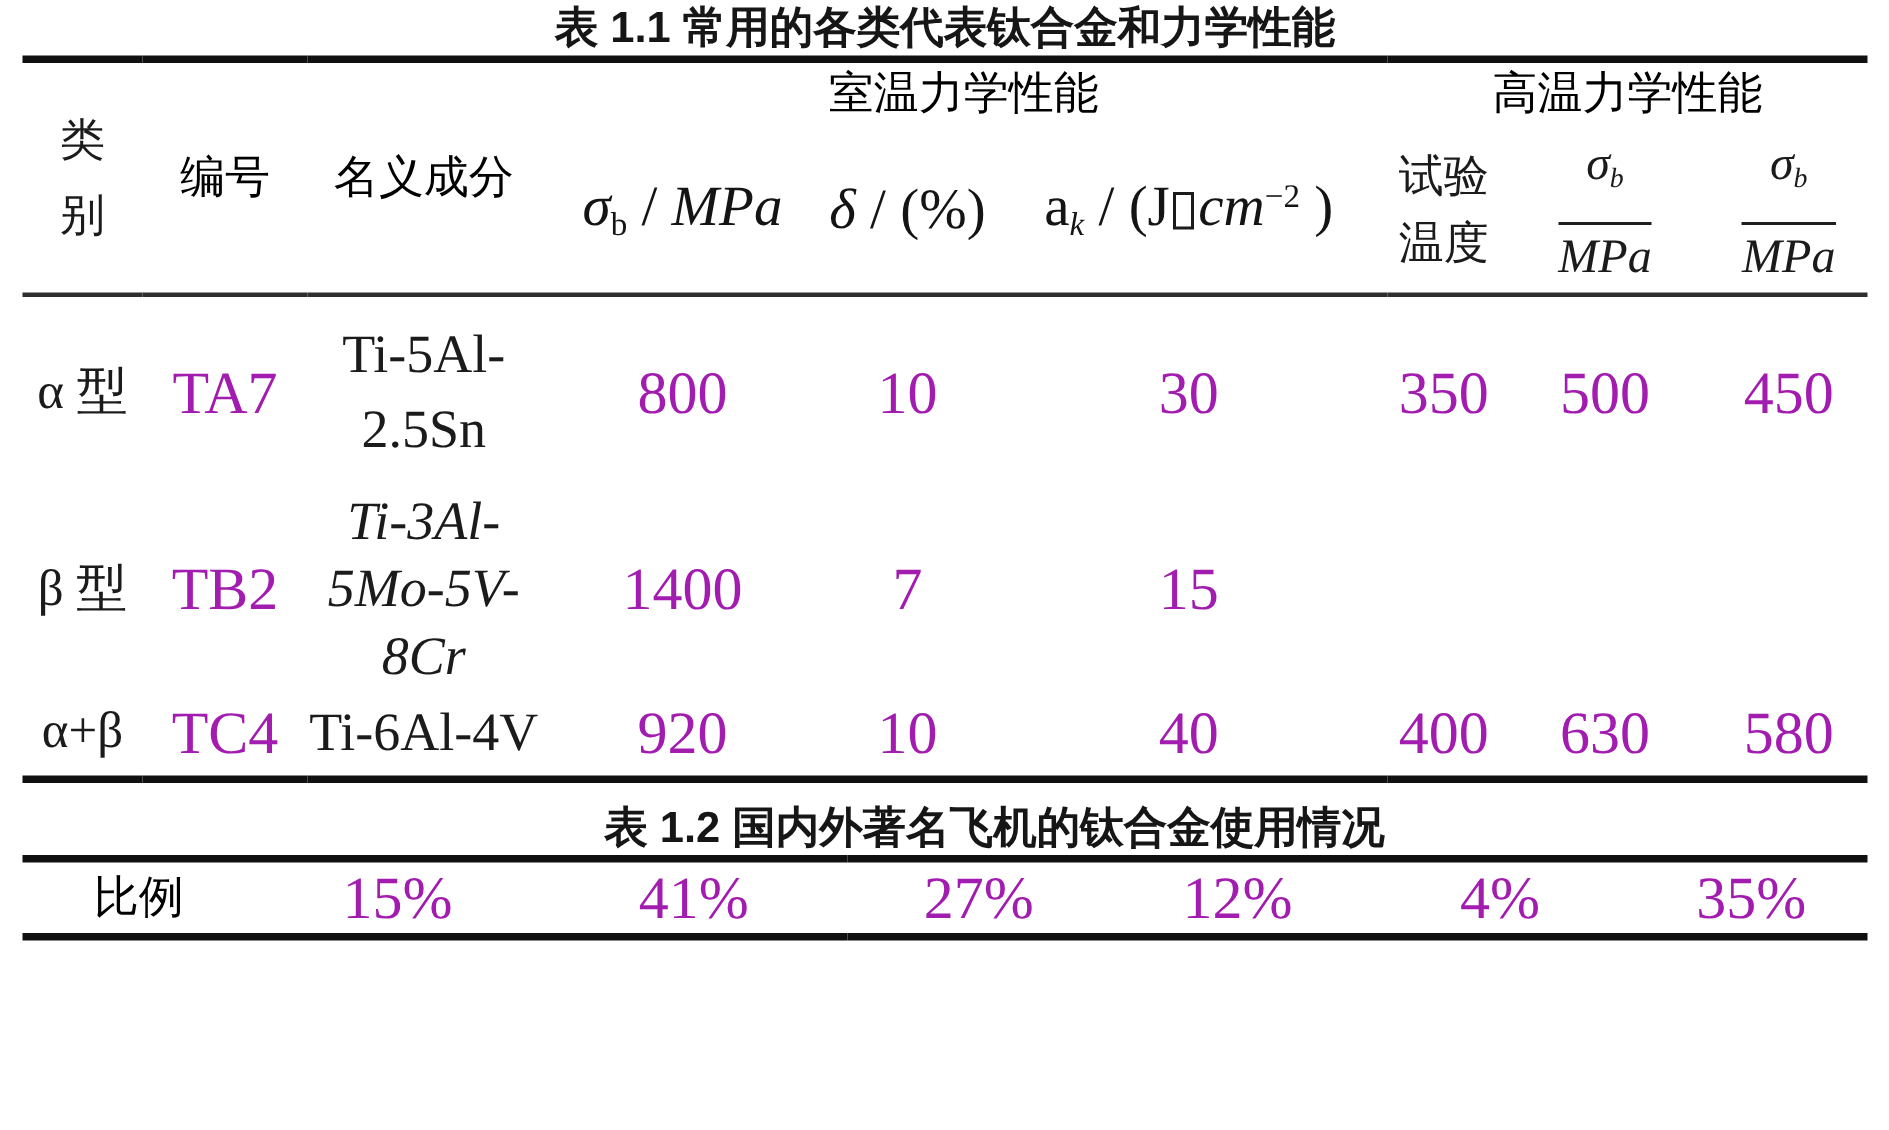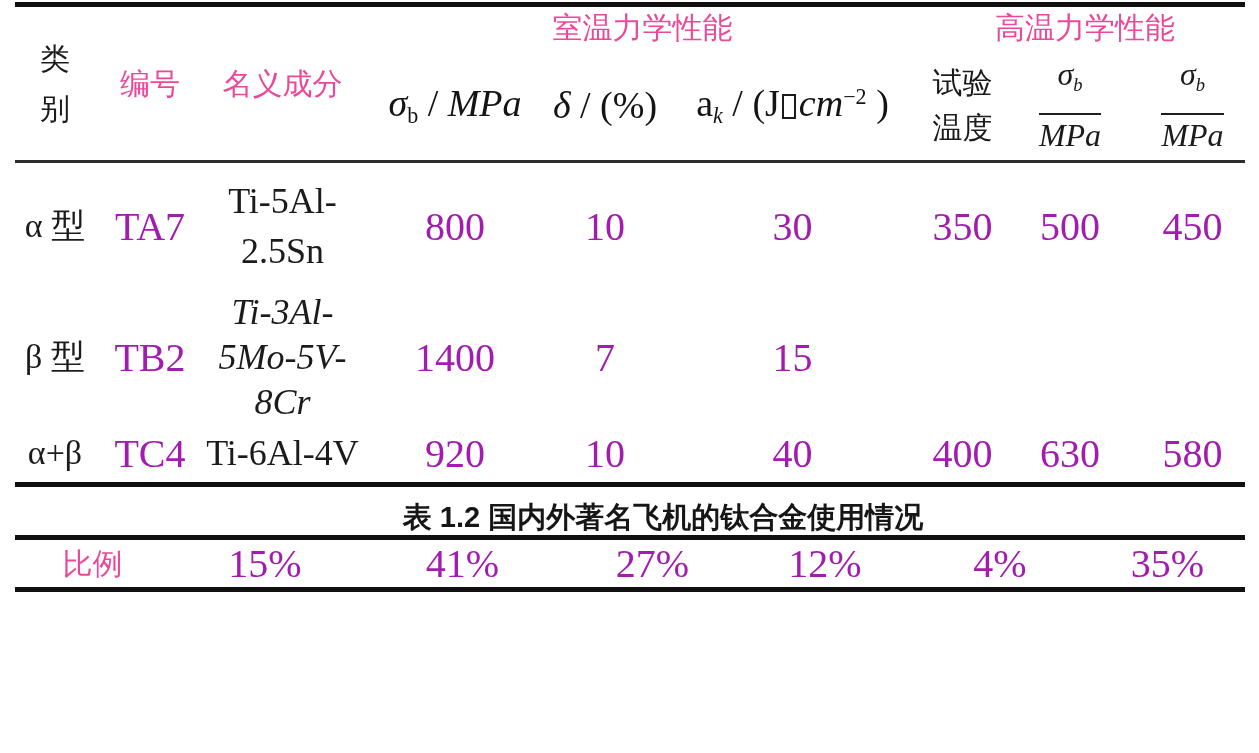--- a/index.html
+++ b/index.html
@@ -40,21 +40,21 @@
     white-space:nowrap;
   }
   
   .t1 tr.h1 { height:45px; }
   .t1 tr.h2 { height:112px; }
   .t1 tr.h2 th, .t1 tr.h1 th.deep { border-bottom:3px solid #2e2e2e; }
   .t1 tr.r1 { height:128px;margin-top:35px; }
   .t1 tr.r2 { height:130px; }
   .t1 tr.r3 { height:60px; }
 
-  .cjk { font-size:30px; line-height:40px; color:#ec4899; }
+  .cjk { font-size:30px; line-height:40px; color:#000000; }
   .cjk2 { font-size:30px; line-height:50px; }
   .cjk2s { font-size:30px; line-height:45px; }
   .num-cell { font-size:40px; color:#a21caf; }
   .mix-cell { font-size:34px; }
   .comp-cell { font-size:36px; }
   .comp-cell .line { display:block; line-height:50px; }
   .t1 .r2 .comp-cell .line { line-height:45px;font-style:italic; }
 
   .math { font-size:38px; color:#141414;text-align:center; }
   sub { font-size:58%; vertical-align:-0.3em; }
@@ -76,20 +76,21 @@
   .t2 tr.country-row { height:53px; }
   .t2 tr.country-row td { border-bottom:3px solid #454545; }
   .t2 tr.model-row { height:53px; }
   .t2 tr.ratio-row { height:51px; }
 </style>
 </head>
 <body>
 
 <div class="page">
 
+  <div class="tbl-title">表 1.1 常用的各类代表钛合金和力学性能</div>
 
   <table class="t1">
     <colgroup>
       <col style="width:80px">
         <col style="width:110px">
         <col style="width:155px">
       <col style="width:190px">
         <col style="width:110px">
         <col style="width:265px">
       <col style="width:75px">

